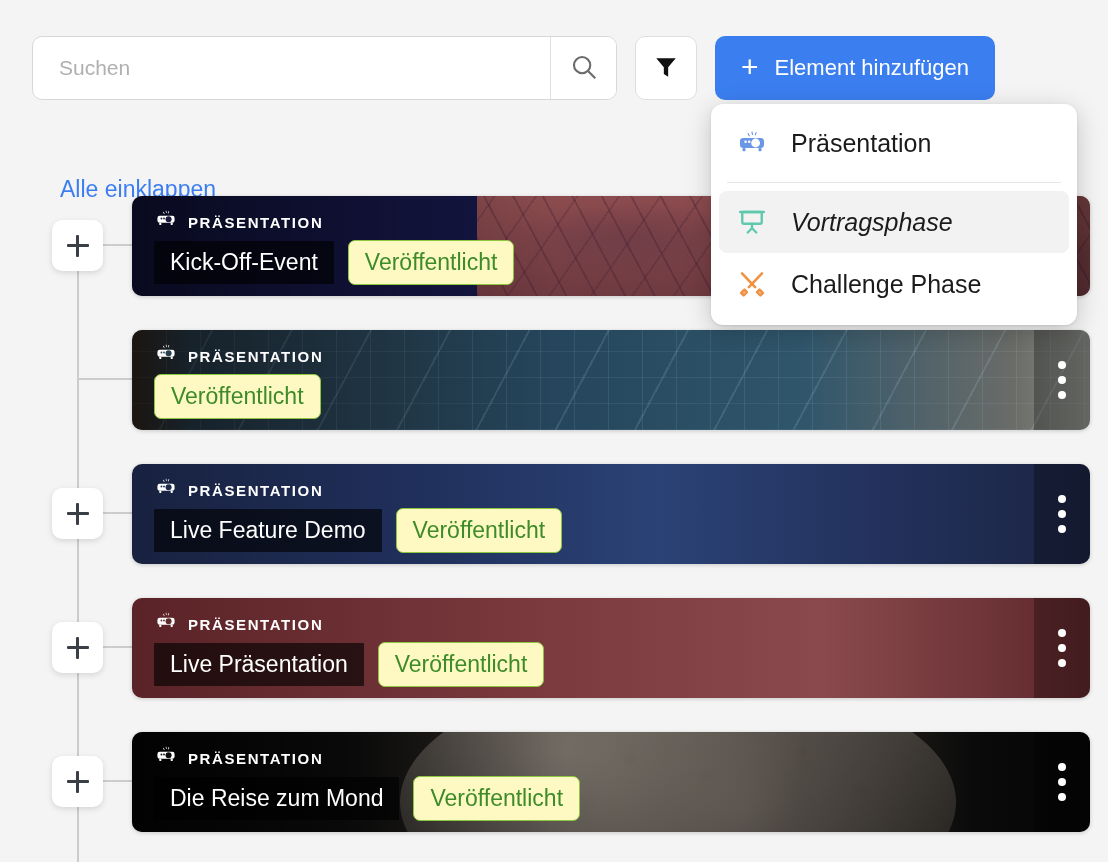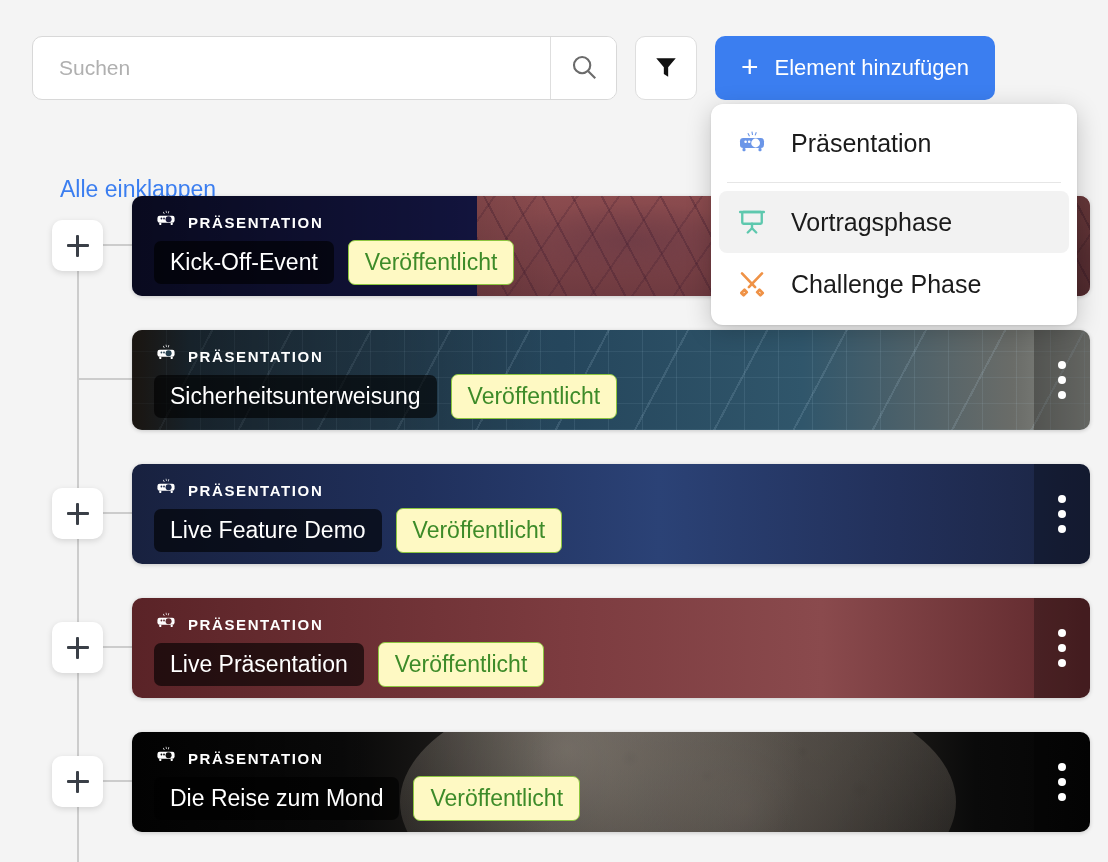--- a/index.html
+++ b/index.html
@@ -69,21 +69,21 @@
     box-shadow: 0 6px 26px rgba(0,0,0,.20), 0 1px 3px rgba(0,0,0,.10);
     padding: 8px 0 10px 0;
     z-index: 50;
     overflow: hidden;
   }
   .dd-item {
     display: flex; align-items: center; gap: 22px;
     height: 62px; margin: 0 8px; padding: 0 16px;
     border-radius: 8px; cursor: pointer;
   }
-  .dd-item.highlight { background: #f2f2f2; }
+  .dd-item.highlight { background: #f2f2f2; font-style: italic; }
   .dd-item .dd-label { font-size: 25px; color: #1b1b1b; }
   .dd-sep { height: 1px; background: #e6e6e6; margin: 8px 16px; }
   .dd-icon { width: 34px; height: 34px; display: flex; align-items: center; justify-content: center; flex: none; }
 
   
   .tree-line {
     position: absolute; left: 77px; top: 248px;
     width: 2px; height: 614px; background: #cccccc;
   }
   .rows { position: absolute; left: 0; top: 196px; width: 1108px; }
@@ -121,21 +121,21 @@
 
   .card-inner { position: absolute; left: 22px; top: 14px; right: 60px; }
   .kicker { display: flex; align-items: center; gap: 10px; margin-bottom: 6px; }
   .kicker .ktext {
     color: #ffffff; font-size: 15px; font-weight: bold; letter-spacing: 1.6px;
   }
   .chips { display: flex; align-items: center; gap: 14px; }
   .title-chip {
     background: rgba(0,0,0,.62);
     color: #ffffff; font-size: 23px;
-    padding: 8px 16px; border-radius: 7px; white-space: nowrap;
+    padding: 8px 16px; border-radius: 1px; white-space: nowrap;
   }
   .status-chip {
     background: #fef9c3; color: #3d8b29; font-size: 23px;
     padding: 8px 16px; border-radius: 7px; white-space: nowrap;
     border: 1px solid #8cc63f;
   }
 
   
   .bg-kickoff { background: linear-gradient(90deg,#141644 0%,#141644 36%,#8a4a4c 36%,#7d4245 100%); }
   .bg-kickoff .brain {
@@ -337,21 +337,20 @@
                 <circle cx="19.6" cy="13" r="4.2" fill="#26404f"></circle>
                 <circle cx="9.6" cy="11.9" r="1.25" fill="#26404f"></circle>
                 <circle cx="13.2" cy="11.9" r="1.25" fill="#26404f"></circle>
                 <rect x="6.5" y="18" width="3" height="3" rx="1"></rect>
                   <rect x="22.5" y="18" width="3" height="3" rx="1"></rect>
               </svg>
             </span>
             <span class="ktext">PRÄSENTATION</span>
           </div>
           <div class="chips">
-            <span class="title-chip">Sicherheitsunterweisung</span>
             <span class="status-chip">Veröffentlicht</span>
           </div>
         </div>
         <div class="right-panel">
           <span class="dots">
               <i></i>
               <i></i>
               <i></i>
             </span>
         </div>

